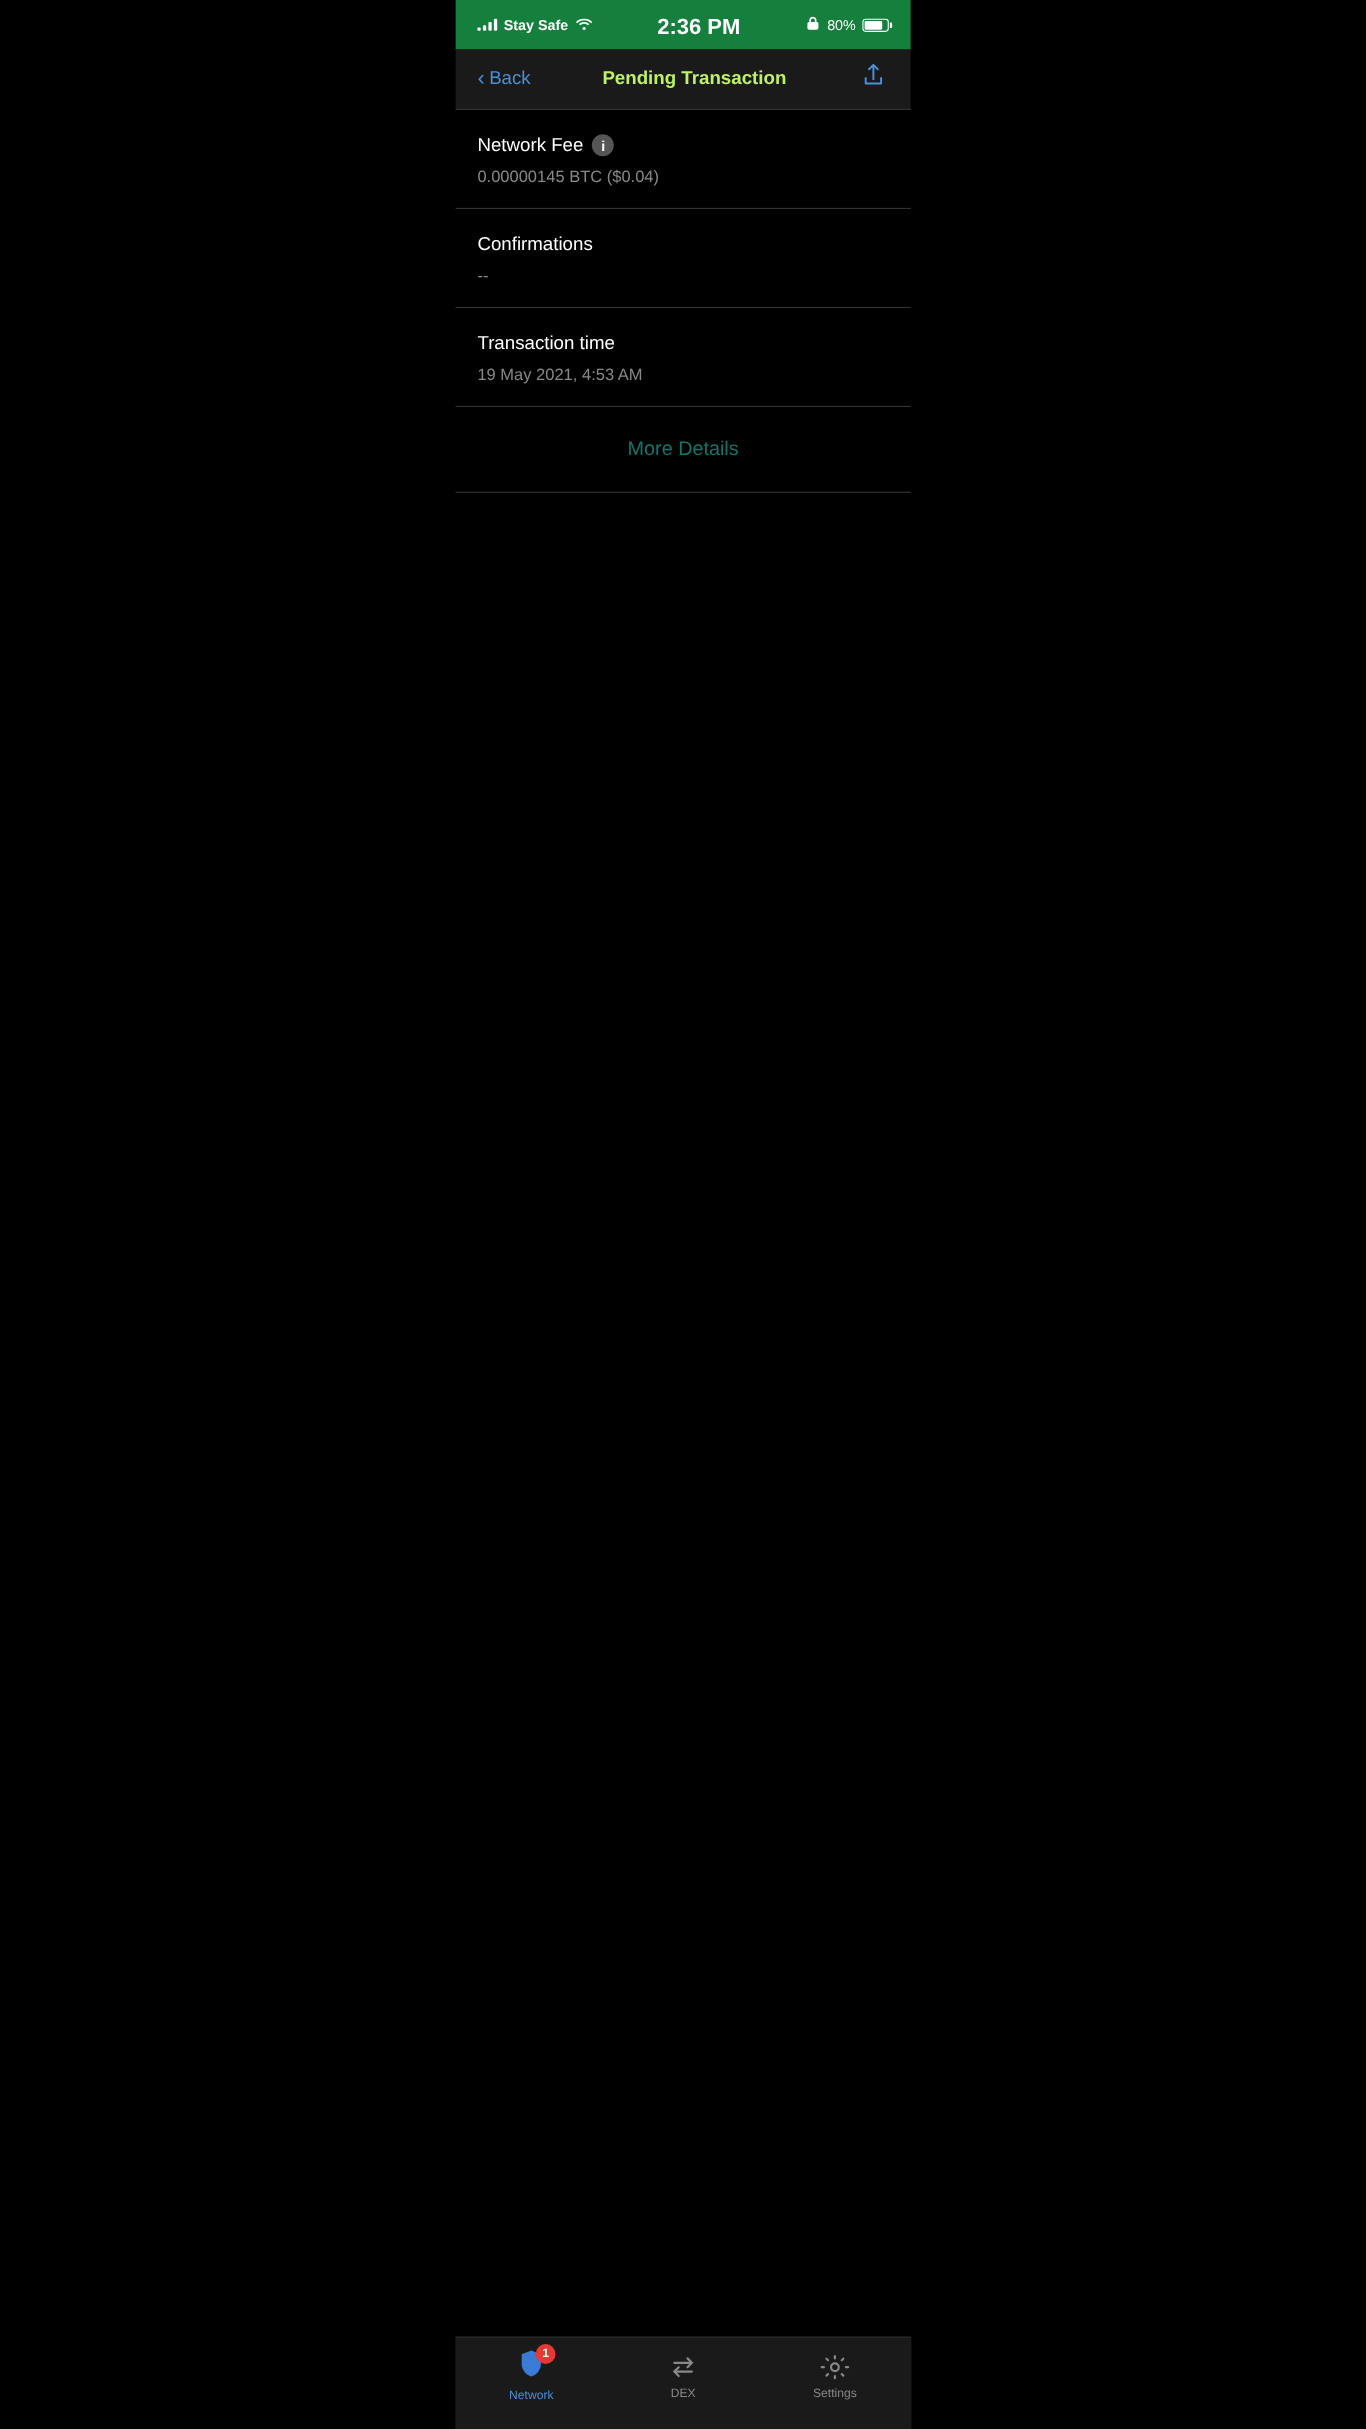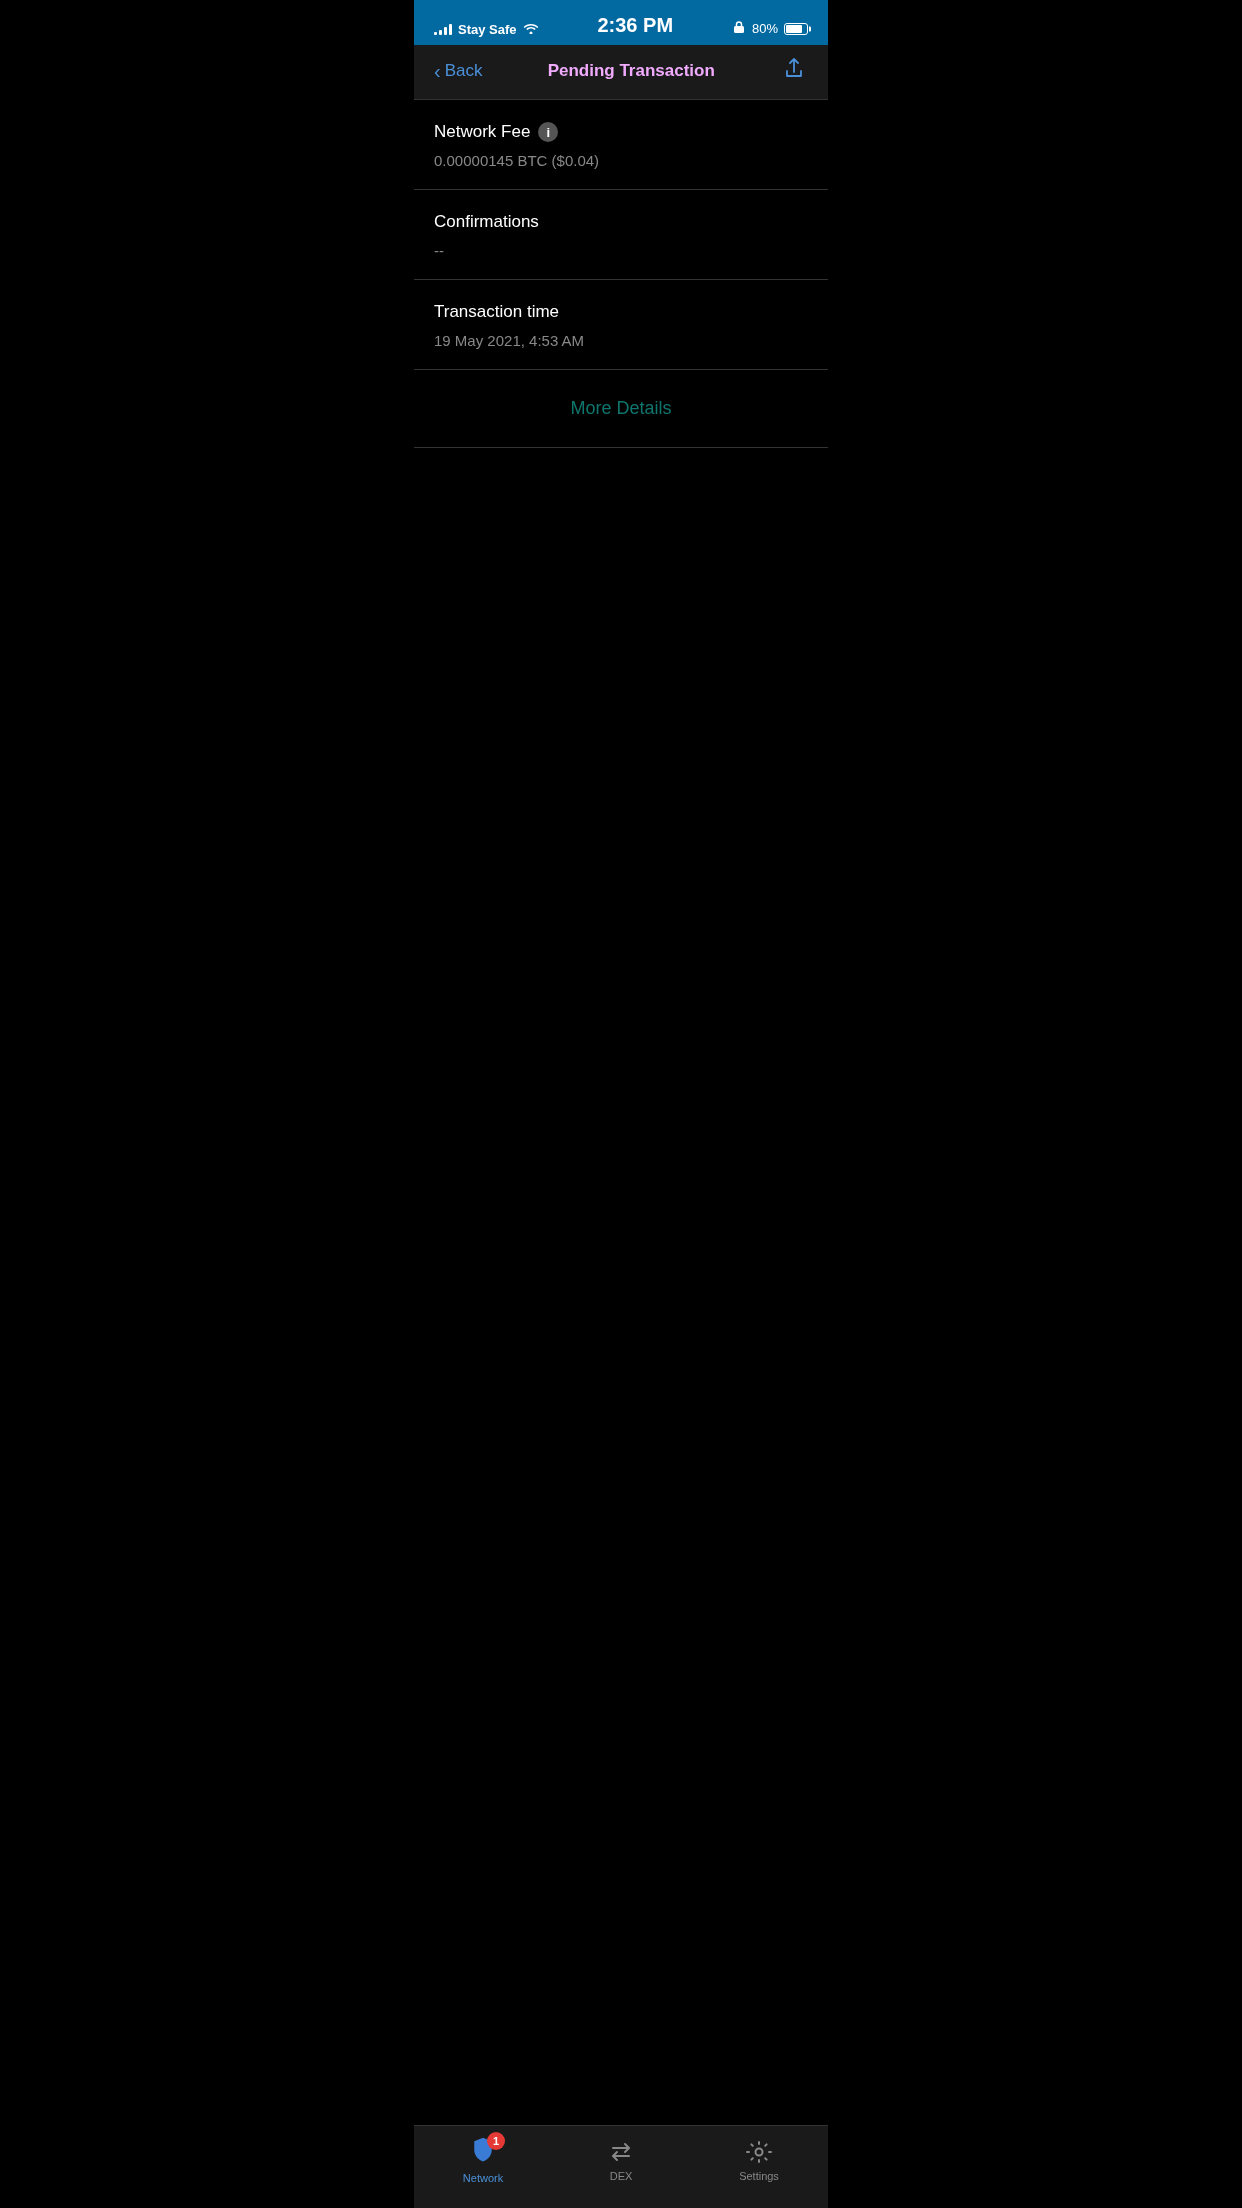--- a/index.html
+++ b/index.html
@@ -18,23 +18,23 @@
       min-height: 736px;
       margin: 0 auto;
       position: relative;
       overflow-x: hidden;
     }
 
     
     .status-bar {
       display: flex;
       justify-content: space-between;
-      align-items: flex-end;
+      align-items: flex-start;
       padding: 14px 20px 8px;
-      background: #0369a1;
+      background: #15803d;
     }
 
     .status-left {
       display: flex;
       align-items: center;
       gap: 6px;
       font-size: 13px;
       font-weight: 600;
     }
 
@@ -119,21 +119,21 @@
 
     .back-chevron {
       font-size: 20px;
       font-weight: 300;
       line-height: 1;
     }
 
     .nav-title {
       font-size: 17px;
       font-weight: 600;
-      color: #f0abfc;
+      color: #bef264;
     }
 
     .share-button {
       color: #4a90d9;
       font-size: 22px;
       cursor: pointer;
       width: 28px;
       text-align: center;
     }
 

